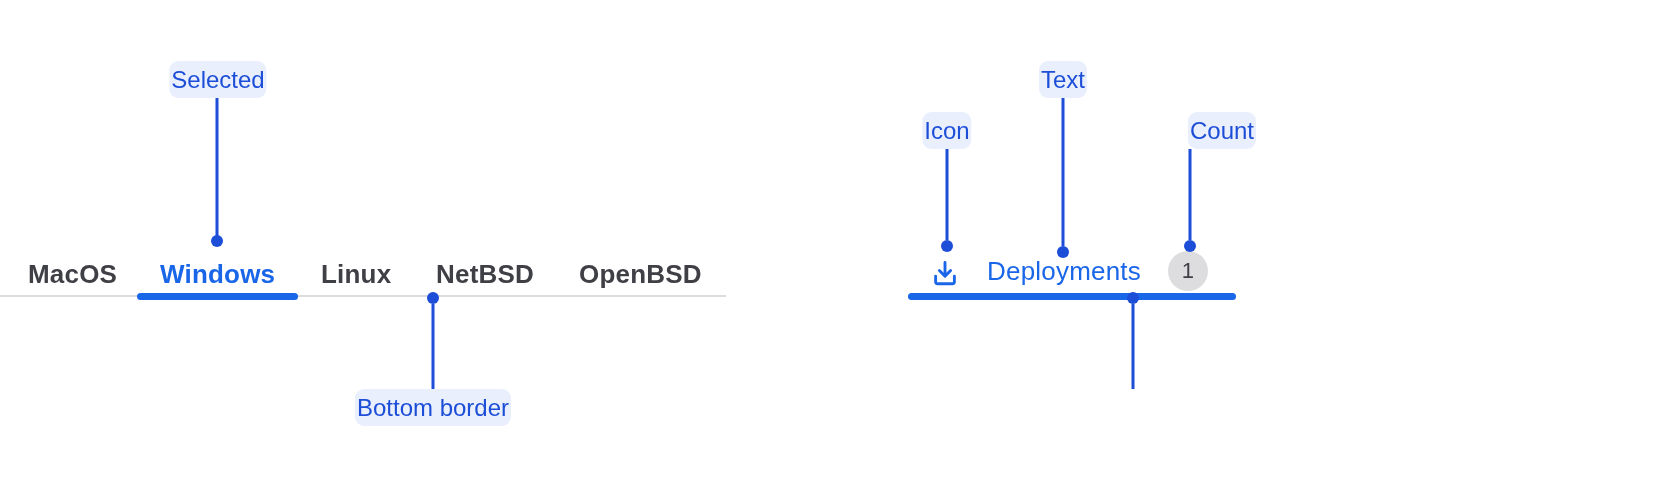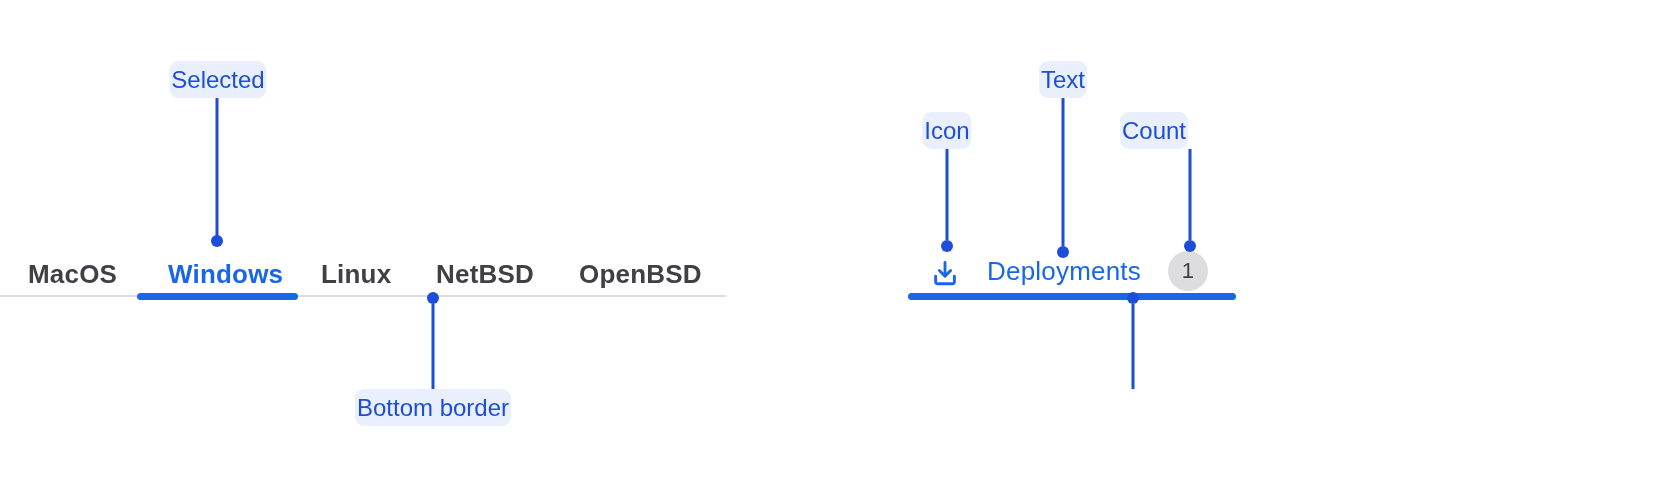--- a/index.html
+++ b/index.html
@@ -15,21 +15,21 @@
     position:absolute;
     top:259px;
     font-size:26px;
     line-height:30px;
     font-weight:700;
     color:#3f3f46;
     letter-spacing:.2px;
     white-space:nowrap;
     cursor:pointer;
   }
-  .tab.selected{color:#1a66e8;margin-left:8px;}
+  .tab.selected{color:#1a66e8;}
   .tabbar-border{
     position:absolute;
     left:0;top:295px;
     width:726px;height:2px;
     background:#dcdcdf;
   }
   .active-underline{
     position:absolute;
     left:137px;top:293px;
     width:161px;height:7px;
@@ -145,20 +145,20 @@
   <div class="indicator"></div>
 
   <div class="anno-badge" style="left:947px;top:112px">Icon</div>
   <div class="anno-line" style="left:947px;top:149px;height:91px"></div>
   <div class="anno-dot" style="left:947px;top:246px"></div>
 
   <div class="anno-badge" style="left:1063px;top:61px">Text</div>
   <div class="anno-line" style="left:1063px;top:98px;height:148px"></div>
   <div class="anno-dot" style="left:1063px;top:252px"></div>
 
-  <div class="anno-badge" style="left:1154px;top:112px">Count</div>
+  <div class="anno-badge" style="left:1222px;top:112px">Count</div>
   <div class="anno-line" style="left:1190px;top:149px;height:91px"></div>
   <div class="anno-dot" style="left:1190px;top:246px"></div>
 
   <div class="anno-dot" style="left:1133px;top:298px"></div>
   <div class="anno-line" style="left:1133px;top:304px;height:85px"></div>
 
 </div>
 
 </body></html>

